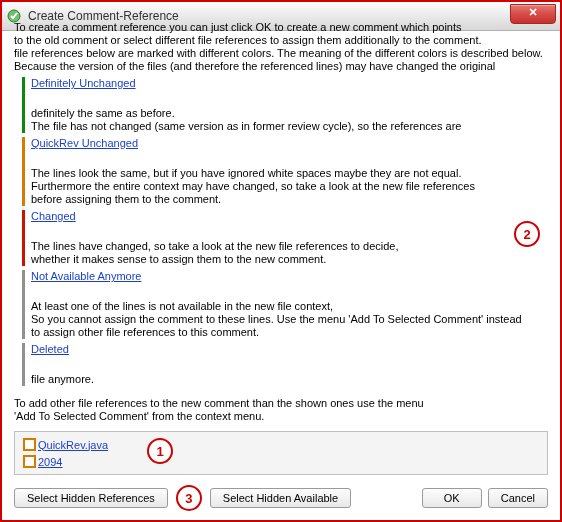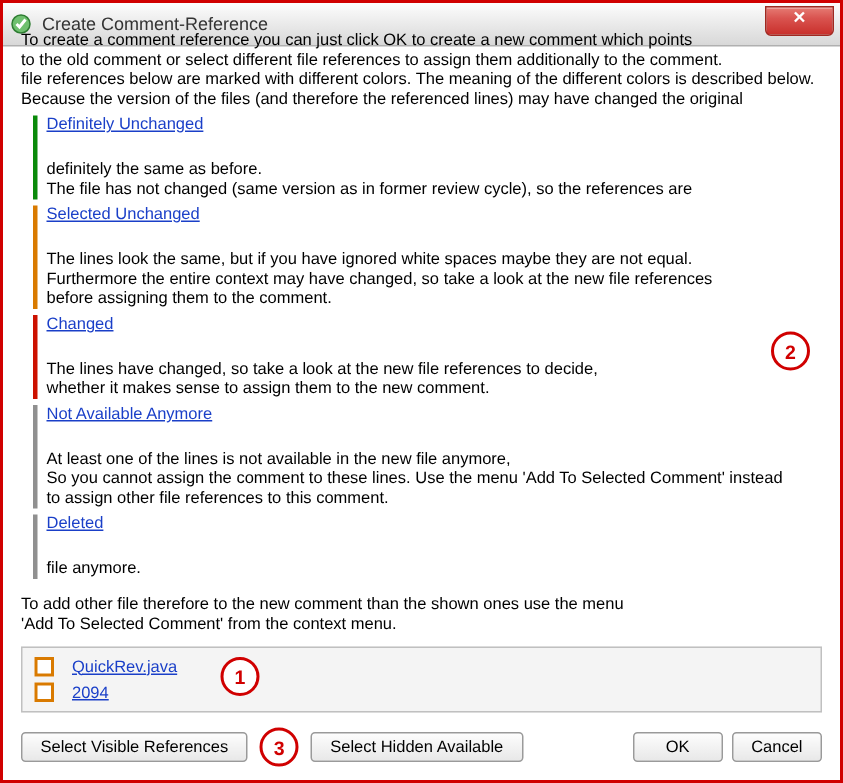--- a/index.html
+++ b/index.html
@@ -92,21 +92,21 @@
   .ref-panel {
     margin-top: 8px;
     border: 1px solid #c0c0c0;
     background: #f4f4f4;
     padding: 4px 8px;
     position: relative;
   }
   .ref-row {
     display: flex;
     align-items: center;
-    gap: 12px;
+    gap: 2px;
     padding: 2px 0;
   }
   .ref-cb {
     width: 13px; height: 13px;
     border: 2px solid #d97a00;
     background: #fff;
     box-sizing: border-box;
   }
   .ref-link {
     color: #1a3fc8;
@@ -173,63 +173,63 @@
 
   <div class="callout" style="top:190px; right:20px;">2</div>
 
   <div class="cat-block green">
     <span class="cat-title">Definitely Unchanged</span>
     <p>definitely the same as before.</p>
     <p>The file has not changed (same version as in former review cycle), so the references are</p>
   </div>
 
   <div class="cat-block orange">
-    <span class="cat-title">Selected Unchanged</span>
+    <span class="cat-title">QuickRev Unchanged</span>
     <p>The lines look the same, but if you have ignored white spaces maybe they are not equal.</p>
     <p>Furthermore the entire context may have changed, so take a look at the new file references</p>
     <p>before assigning them to the comment.</p>
   </div>
 
   <div class="cat-block red">
     <span class="cat-title">Changed</span>
     <p>The lines have changed, so take a look at the new file references to decide,</p>
     <p>whether it makes sense to assign them to the new comment.</p>
   </div>
 
   <div class="cat-block gray">
     <span class="cat-title">Not Available Anymore</span>
-    <p>At least one of the lines is not available in the new file anymore,</p>
+    <p>At least one of the lines is not available in the new file context,</p>
     <p>So you cannot assign the comment to these lines. Use the menu 'Add To Selected Comment' instead</p>
     <p>to assign other file references to this comment.</p>
   </div>
 
   <div class="cat-block gray">
     <span class="cat-title">Deleted</span>
     <p>file anymore.</p>
   </div>
 
   <div class="menu-hint">
-    <p>To add other file therefore to the new comment than the shown ones use the menu</p>
+    <p>To add other file references to the new comment than the shown ones use the menu</p>
     <p>'Add To Selected Comment' from the context menu.</p>
   </div>
 
   <div class="ref-panel">
     <div class="callout" style="top:6px; left:132px;">1</div>
     <div class="ref-row">
       <span class="ref-cb"></span>
       <span class="ref-link">QuickRev.java</span>
     </div>
     <div class="ref-row">
       <span class="ref-cb"></span>
       <span class="ref-link">2094</span>
     </div>
   </div>
 
   <div class="btn-row">
-    <button class="win">Select Visible References</button>
+    <button class="win">Select Hidden References</button>
     <div class="callout" style="position:static; margin:0 2px;">3</div>
     <button class="win">Select Hidden Available</button>
     <span class="spacer"></span>
     <button class="win" style="min-width:60px;">OK</button>
     <button class="win" style="min-width:60px;">Cancel</button>
   </div>
 
 </div>
 
 </body></html>

